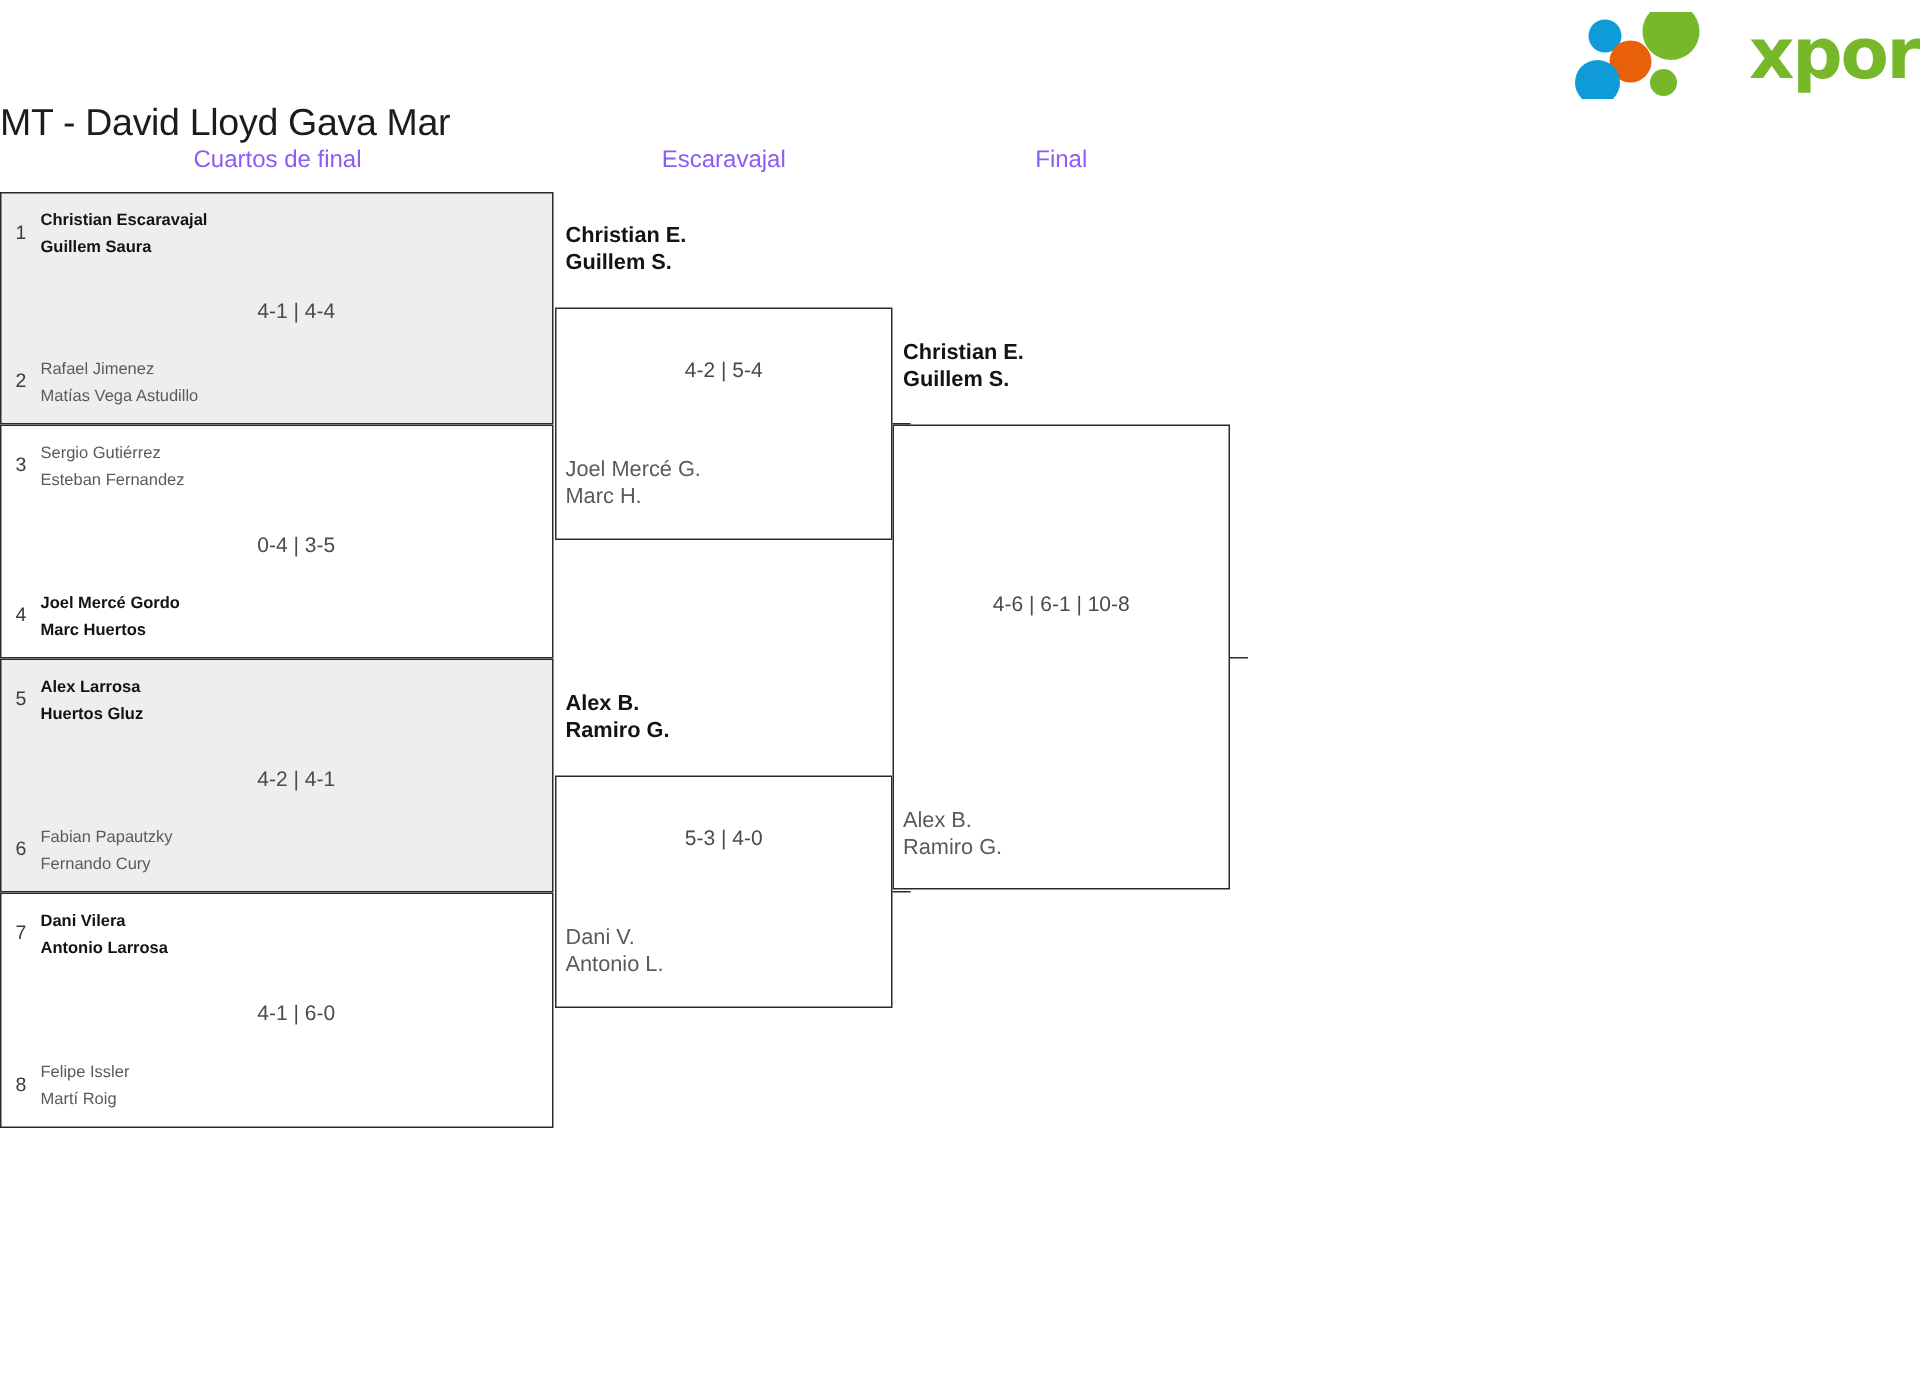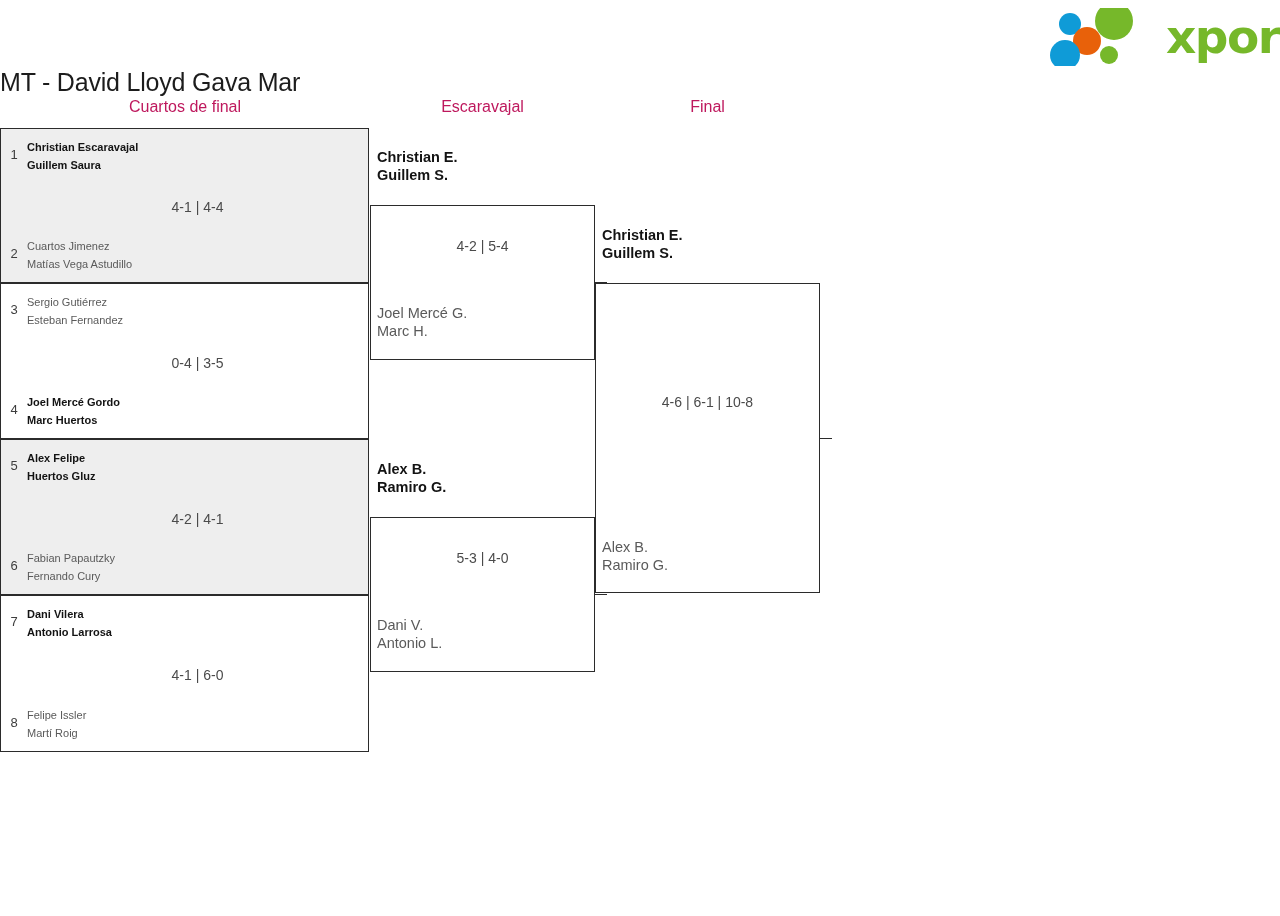--- a/index.html
+++ b/index.html
@@ -48,21 +48,21 @@
     color: #76b82a;
     letter-spacing: -1.5px;
     font-family: "DejaVu Sans", sans-serif;
   }
 
   
   .round-header {
     position: absolute;
     font-size: 16px;
     line-height: 20px;
-    color: #be185d;
+    color: #8b5cf6;
     font-weight: 400;
     text-align: center;
     white-space: nowrap;
   }
   #round-header-0 { left: 0px;   top: 97px; width: 370px; }
   #round-header-1 { left: 370px; top: 97px; width: 225px; }
   #round-header-2 { left: 595px; top: 97px; width: 225px; }
 
   
   #bracket {
@@ -180,40 +180,40 @@
 <div id="bracket">
 
   <div class="qf-box shaded" style="top:128px; height:155px;">
     <div class="qf-player top">
       <span class="seed">1</span>
       <span class="names winner"><span>Christian Escaravajal</span><br><span>Guillem Saura</span></span>
     </div>
     <div class="qf-score" style="top:69px;">4-1 | 4-4</div>
     <div class="qf-player bottom">
       <span class="seed">2</span>
-      <span class="names loser"><span>Cuartos Jimenez</span><br><span>Matías Vega Astudillo</span></span>
+      <span class="names loser"><span>Rafael Jimenez</span><br><span>Matías Vega Astudillo</span></span>
     </div>
   </div>
 
   <div class="qf-box plain" style="top:283px; height:156px;">
     <div class="qf-player top">
       <span class="seed">3</span>
       <span class="names loser"><span>Sergio Gutiérrez</span><br><span>Esteban Fernandez</span></span>
     </div>
     <div class="qf-score" style="top:70px;">0-4 | 3-5</div>
     <div class="qf-player bottom">
       <span class="seed">4</span>
       <span class="names winner"><span>Joel Mercé Gordo</span><br><span>Marc Huertos</span></span>
     </div>
   </div>
 
   <div class="qf-box shaded" style="top:439px; height:156px;">
     <div class="qf-player top">
       <span class="seed">5</span>
-      <span class="names winner"><span>Alex Felipe</span><br><span>Huertos Gluz</span></span>
+      <span class="names winner"><span>Alex Larrosa</span><br><span>Huertos Gluz</span></span>
     </div>
     <div class="qf-score" style="top:70px;">4-2 | 4-1</div>
     <div class="qf-player bottom">
       <span class="seed">6</span>
       <span class="names loser"><span>Fabian Papautzky</span><br><span>Fernando Cury</span></span>
     </div>
   </div>
 
   <div class="qf-box plain" style="top:595px; height:157px;">
     <div class="qf-player top">

